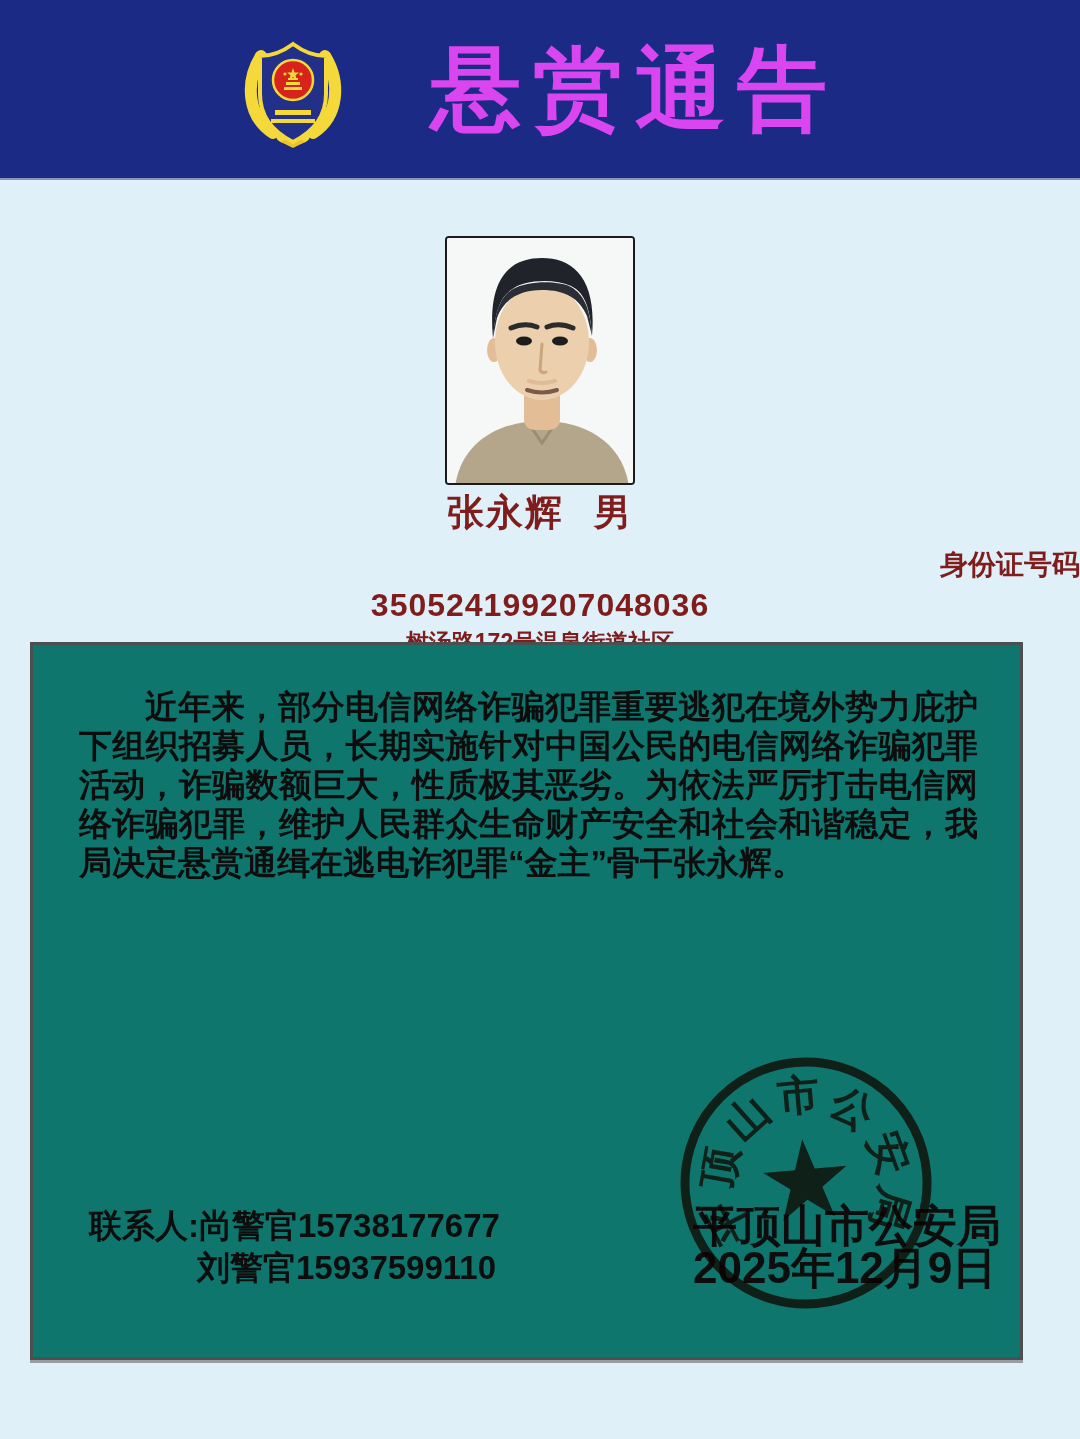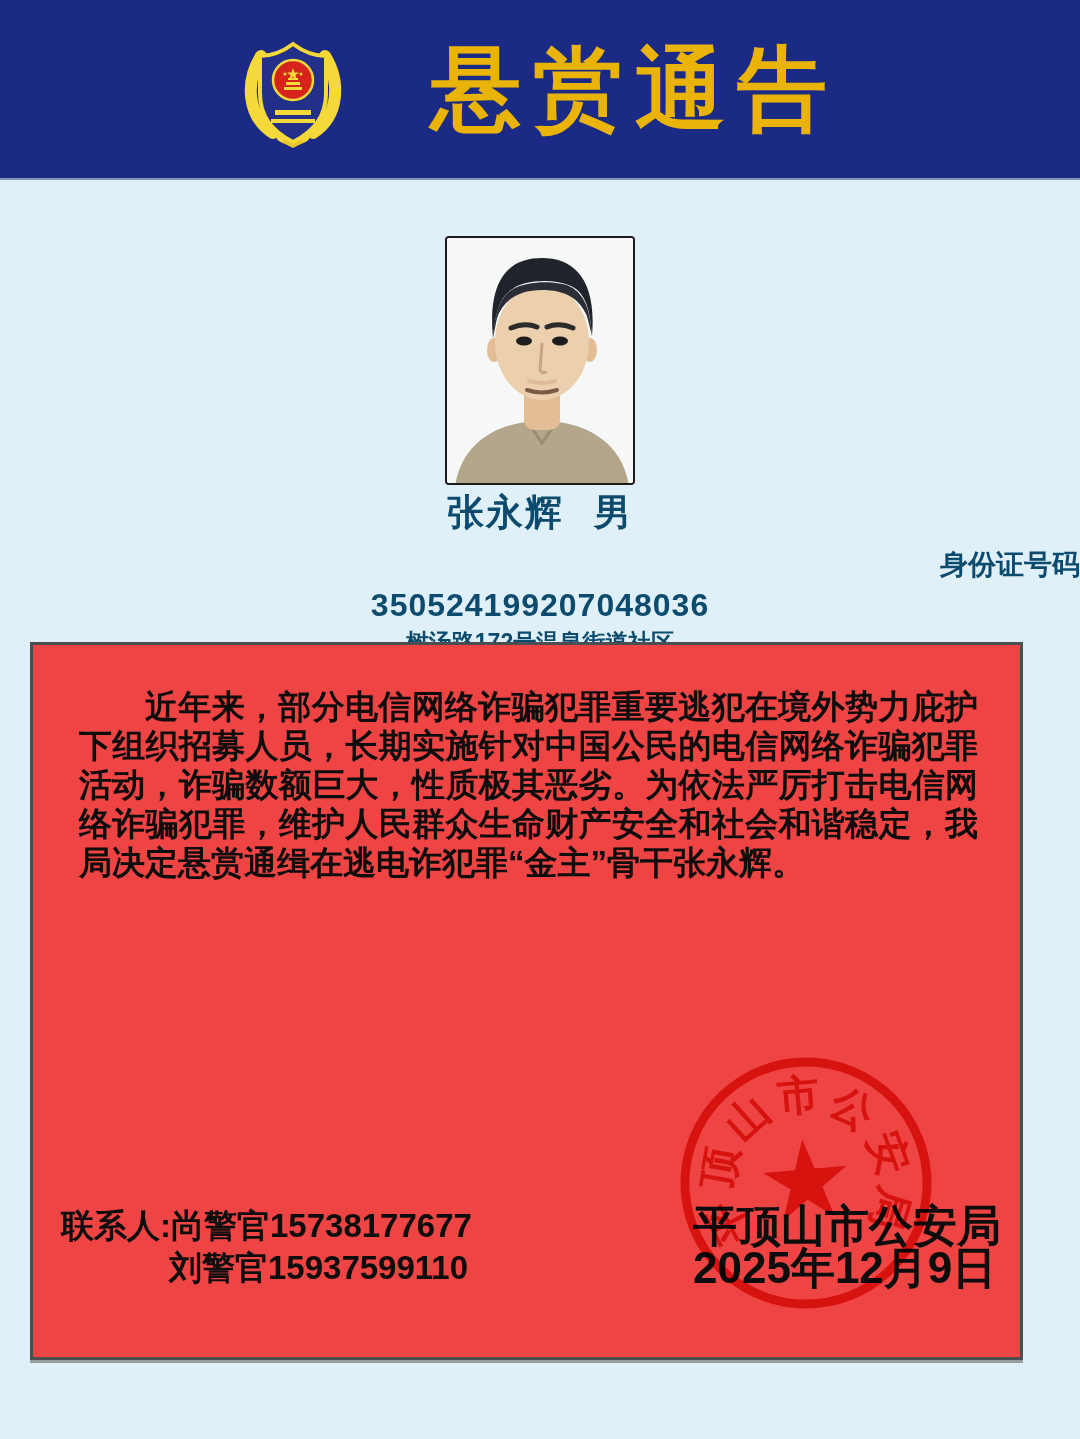--- a/index.html
+++ b/index.html
@@ -18,21 +18,21 @@
     left: 0; top: 0;
     width: 1080px; height: 180px;
     background: #1b2a84;
     border-bottom: 2px solid #8494bd;
     display: flex;
     align-items: center;
     justify-content: center;
   }
   .emblem-wrap { width: 104px; height: 122px; margin-right: 86px; flex: 0 0 auto; }
   .header-title {
-    color: #eab308;
+    color: #d946ef;
     font-size: 90px;
     font-weight: 900;
     letter-spacing: 12px;
     line-height: 1;
     white-space: nowrap;
   }
   
   .photo-frame {
     position: absolute;
     left: 445px; top: 236px;
@@ -42,48 +42,48 @@
     border-radius: 4px;
     overflow: hidden;
   }
   .photo-frame svg { display: block; }
   
   .suspect-info {
     position: absolute;
     left: 0; top: 488px;
     width: 1080px;
     text-align: center;
-    color: #0c4a6e;
+    color: #7f1d1d;
   }
   .name-line { font-size: 37px; font-weight: 900; letter-spacing: 2px; }
   .name-gap { display: inline-block; width: 30px; }
   .id-label   { margin-top: 8px; font-size: 28px; font-weight: 900; text-align: right; }
   .id-number  { margin-top: 3px;  font-size: 32px; font-weight: 900; letter-spacing: 1px; }
   .addr-line  { margin-top: 3px;  font-size: 23px; font-weight: 900; }
   
   .notice-box {
     position: absolute;
     left: 30px; top: 642px;
     width: 993px; height: 718px;
-    background: #ef4444;
+    background: #0f766e;
     border: 3px solid #4c4f52;
     box-shadow: 0 3px 0 rgba(90,90,90,.55);
   }
   .notice-text {
     padding: 42px 42px 0 46px;
     color: #0d0d0d;
     font-size: 33px;
     line-height: 39px;
     font-weight: 900;
     text-align: justify;
   }
   .notice-text p { text-indent: 2em; }
   .contact-block {
     position: absolute;
-    left: 28px; top: 560px;
+    left: 56px; top: 560px;
     font-size: 33px;
     line-height: 42px;
     font-weight: 900;
     color: #0d0d0d;
     white-space: nowrap;
   }
   .contact-line2 { margin-left: 108px; }
   .signature-block {
     position: absolute;
     left: 660px; top: 560px;

